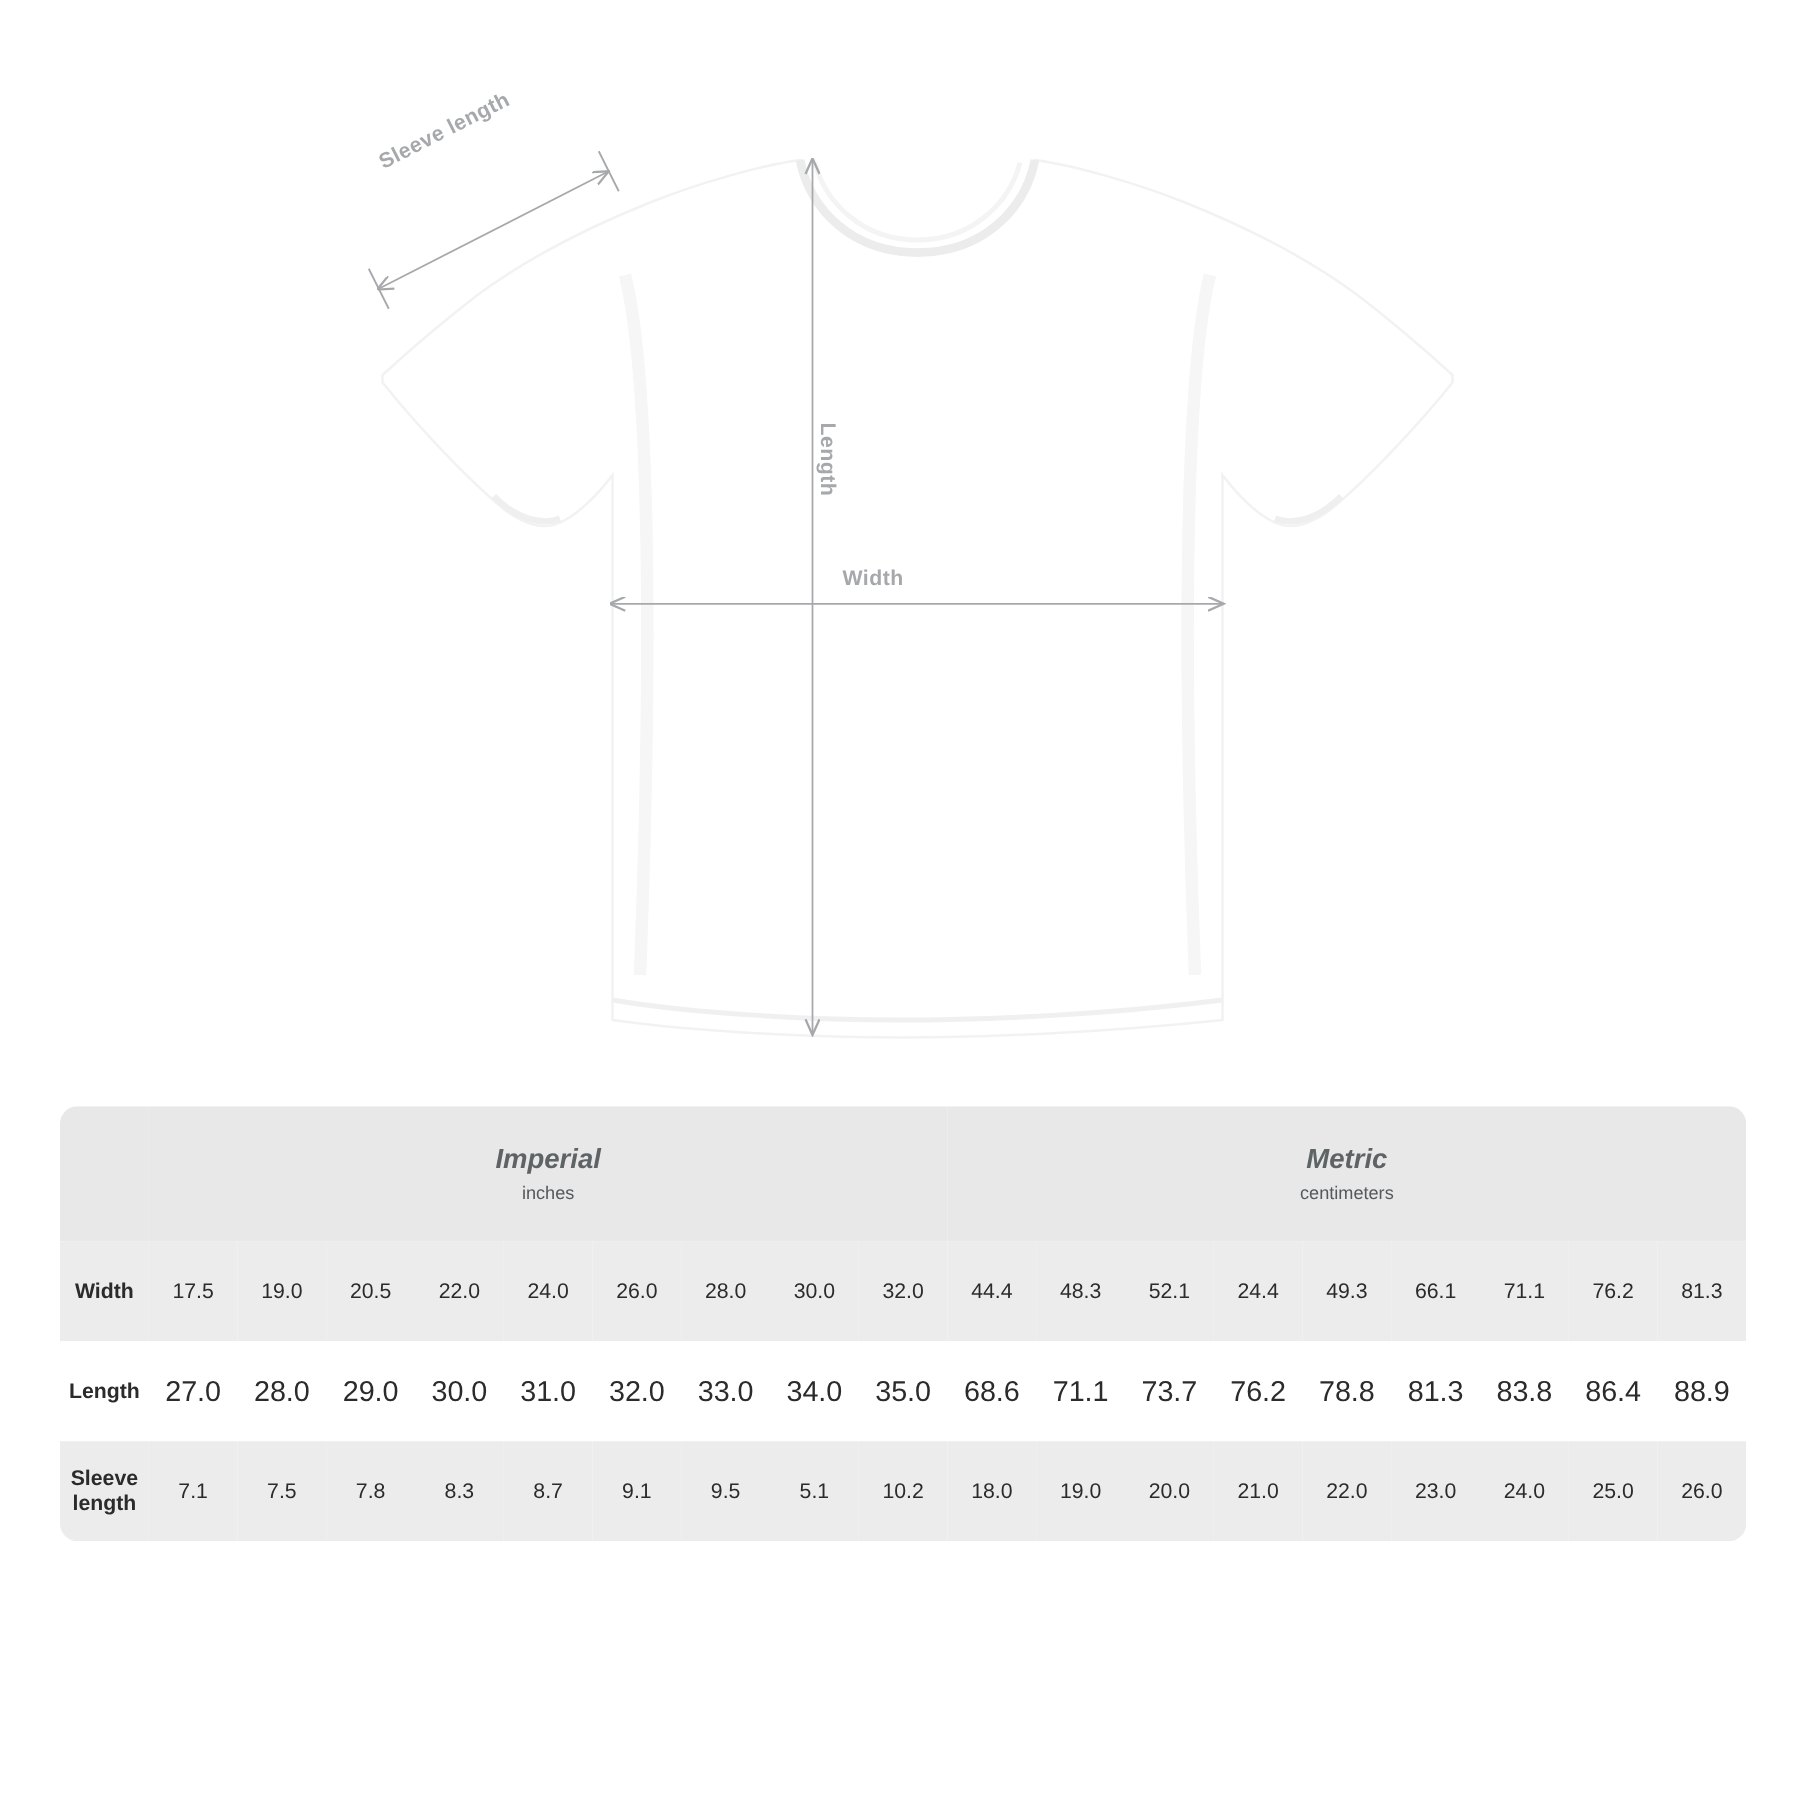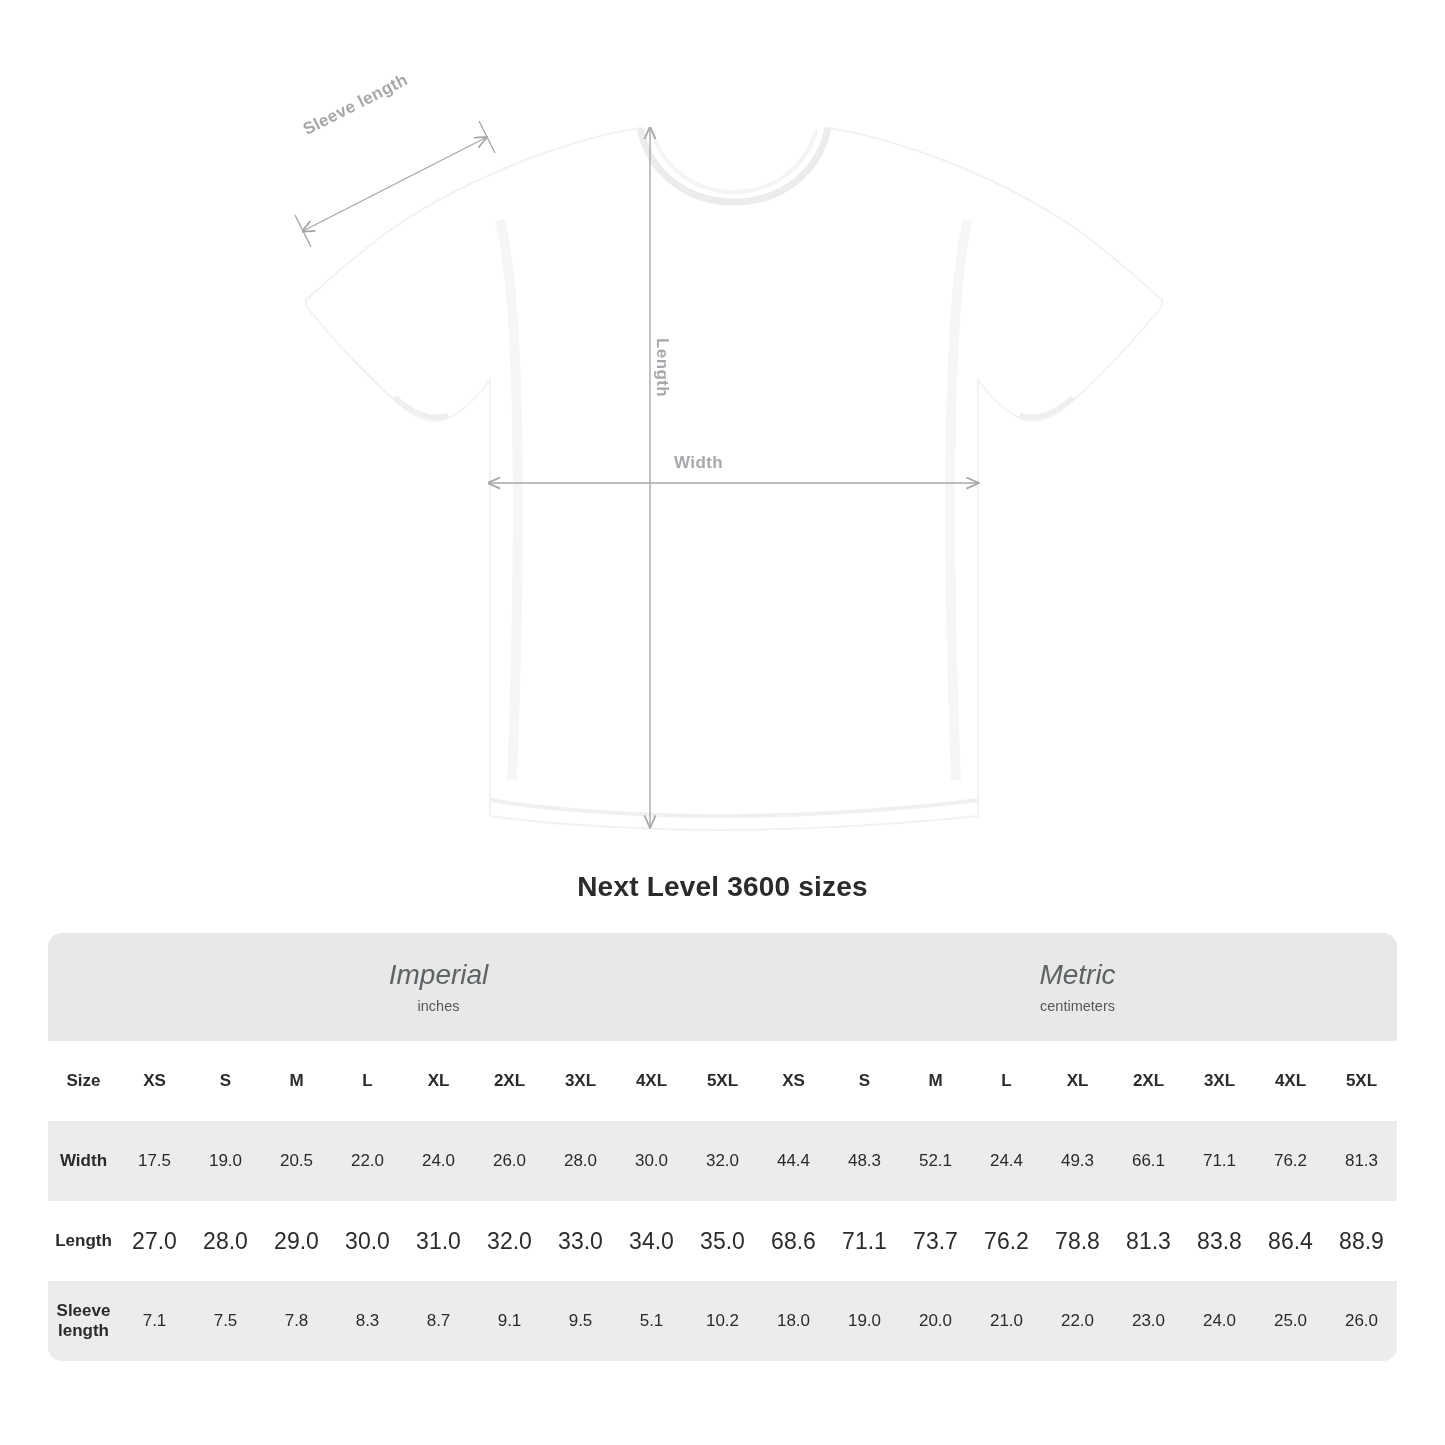--- a/index.html
+++ b/index.html
@@ -90,23 +90,23 @@
   table.size-table td, table.size-table th {
     text-align: center;
     vertical-align: middle;
     border: none;
   }
   .unit-head {
     background: #e8e8e8;
     height: 106px;
   }
   .unit-name {
-    font-size: 28px;
+    font-size: 22px;
     font-style: italic;
-    font-weight: normal;
+    font-weight: bold;
     color: #5e6366;
     line-height: 1.1;
   }
   .unit-sub {
     font-size: 14.5px;
     color: #55595c;
     margin-top: 8px;
   }
   .row-header-cell {
     background: #ffffff;
@@ -213,59 +213,37 @@
         <line x1="489" y1="483" x2="979" y2="483" stroke="#a6a8ab" stroke-width="1.4" marker-start="url(#arrHs)" marker-end="url(#arrH)"></line>
       </g>
     </svg>
 
     <div class="dim-label label-sleeve">Sleeve length</div>
     <div class="dim-label label-length">Length</div>
     <div class="dim-label label-width">Width</div>
   </div>
 
   <div class="title-block">
-    <h1 class="chart-title">Next Level 3600 sizes</h1>
   </div>
 
   <div class="table-wrap">
     <table class="size-table">
       <tbody>
         <tr>
           <td class="corner-blank unit-head"></td>
           <td class="unit-head" colspan="9">
             <div class="unit-name">Imperial</div>
             <div class="unit-sub">inches</div>
           </td>
           <td class="unit-head" colspan="9">
             <div class="unit-name">Metric</div>
             <div class="unit-sub">centimeters</div>
           </td>
         </tr>
 
-        <tr class="row-size">
-          <td class="label-cell row-header-cell">Size</td>
-          <td class="data-cell">XS</td>
-          <td class="data-cell">S</td>
-          <td class="data-cell">M</td>
-          <td class="data-cell">L</td>
-          <td class="data-cell">XL</td>
-          <td class="data-cell">2XL</td>
-          <td class="data-cell">3XL</td>
-          <td class="data-cell">4XL</td>
-          <td class="data-cell">5XL</td>
-          <td class="data-cell">XS</td>
-          <td class="data-cell">S</td>
-          <td class="data-cell">M</td>
-          <td class="data-cell">L</td>
-          <td class="data-cell">XL</td>
-          <td class="data-cell">2XL</td>
-          <td class="data-cell">3XL</td>
-          <td class="data-cell">4XL</td>
-          <td class="data-cell">5XL</td>
-        </tr>
 
         <tr class="row-alt">
           <td class="label-cell">Width</td>
           <td class="data-cell">17.5</td>
           <td class="data-cell">19.0</td>
           <td class="data-cell">20.5</td>
           <td class="data-cell">22.0</td>
           <td class="data-cell">24.0</td>
           <td class="data-cell">26.0</td>
           <td class="data-cell">28.0</td>

